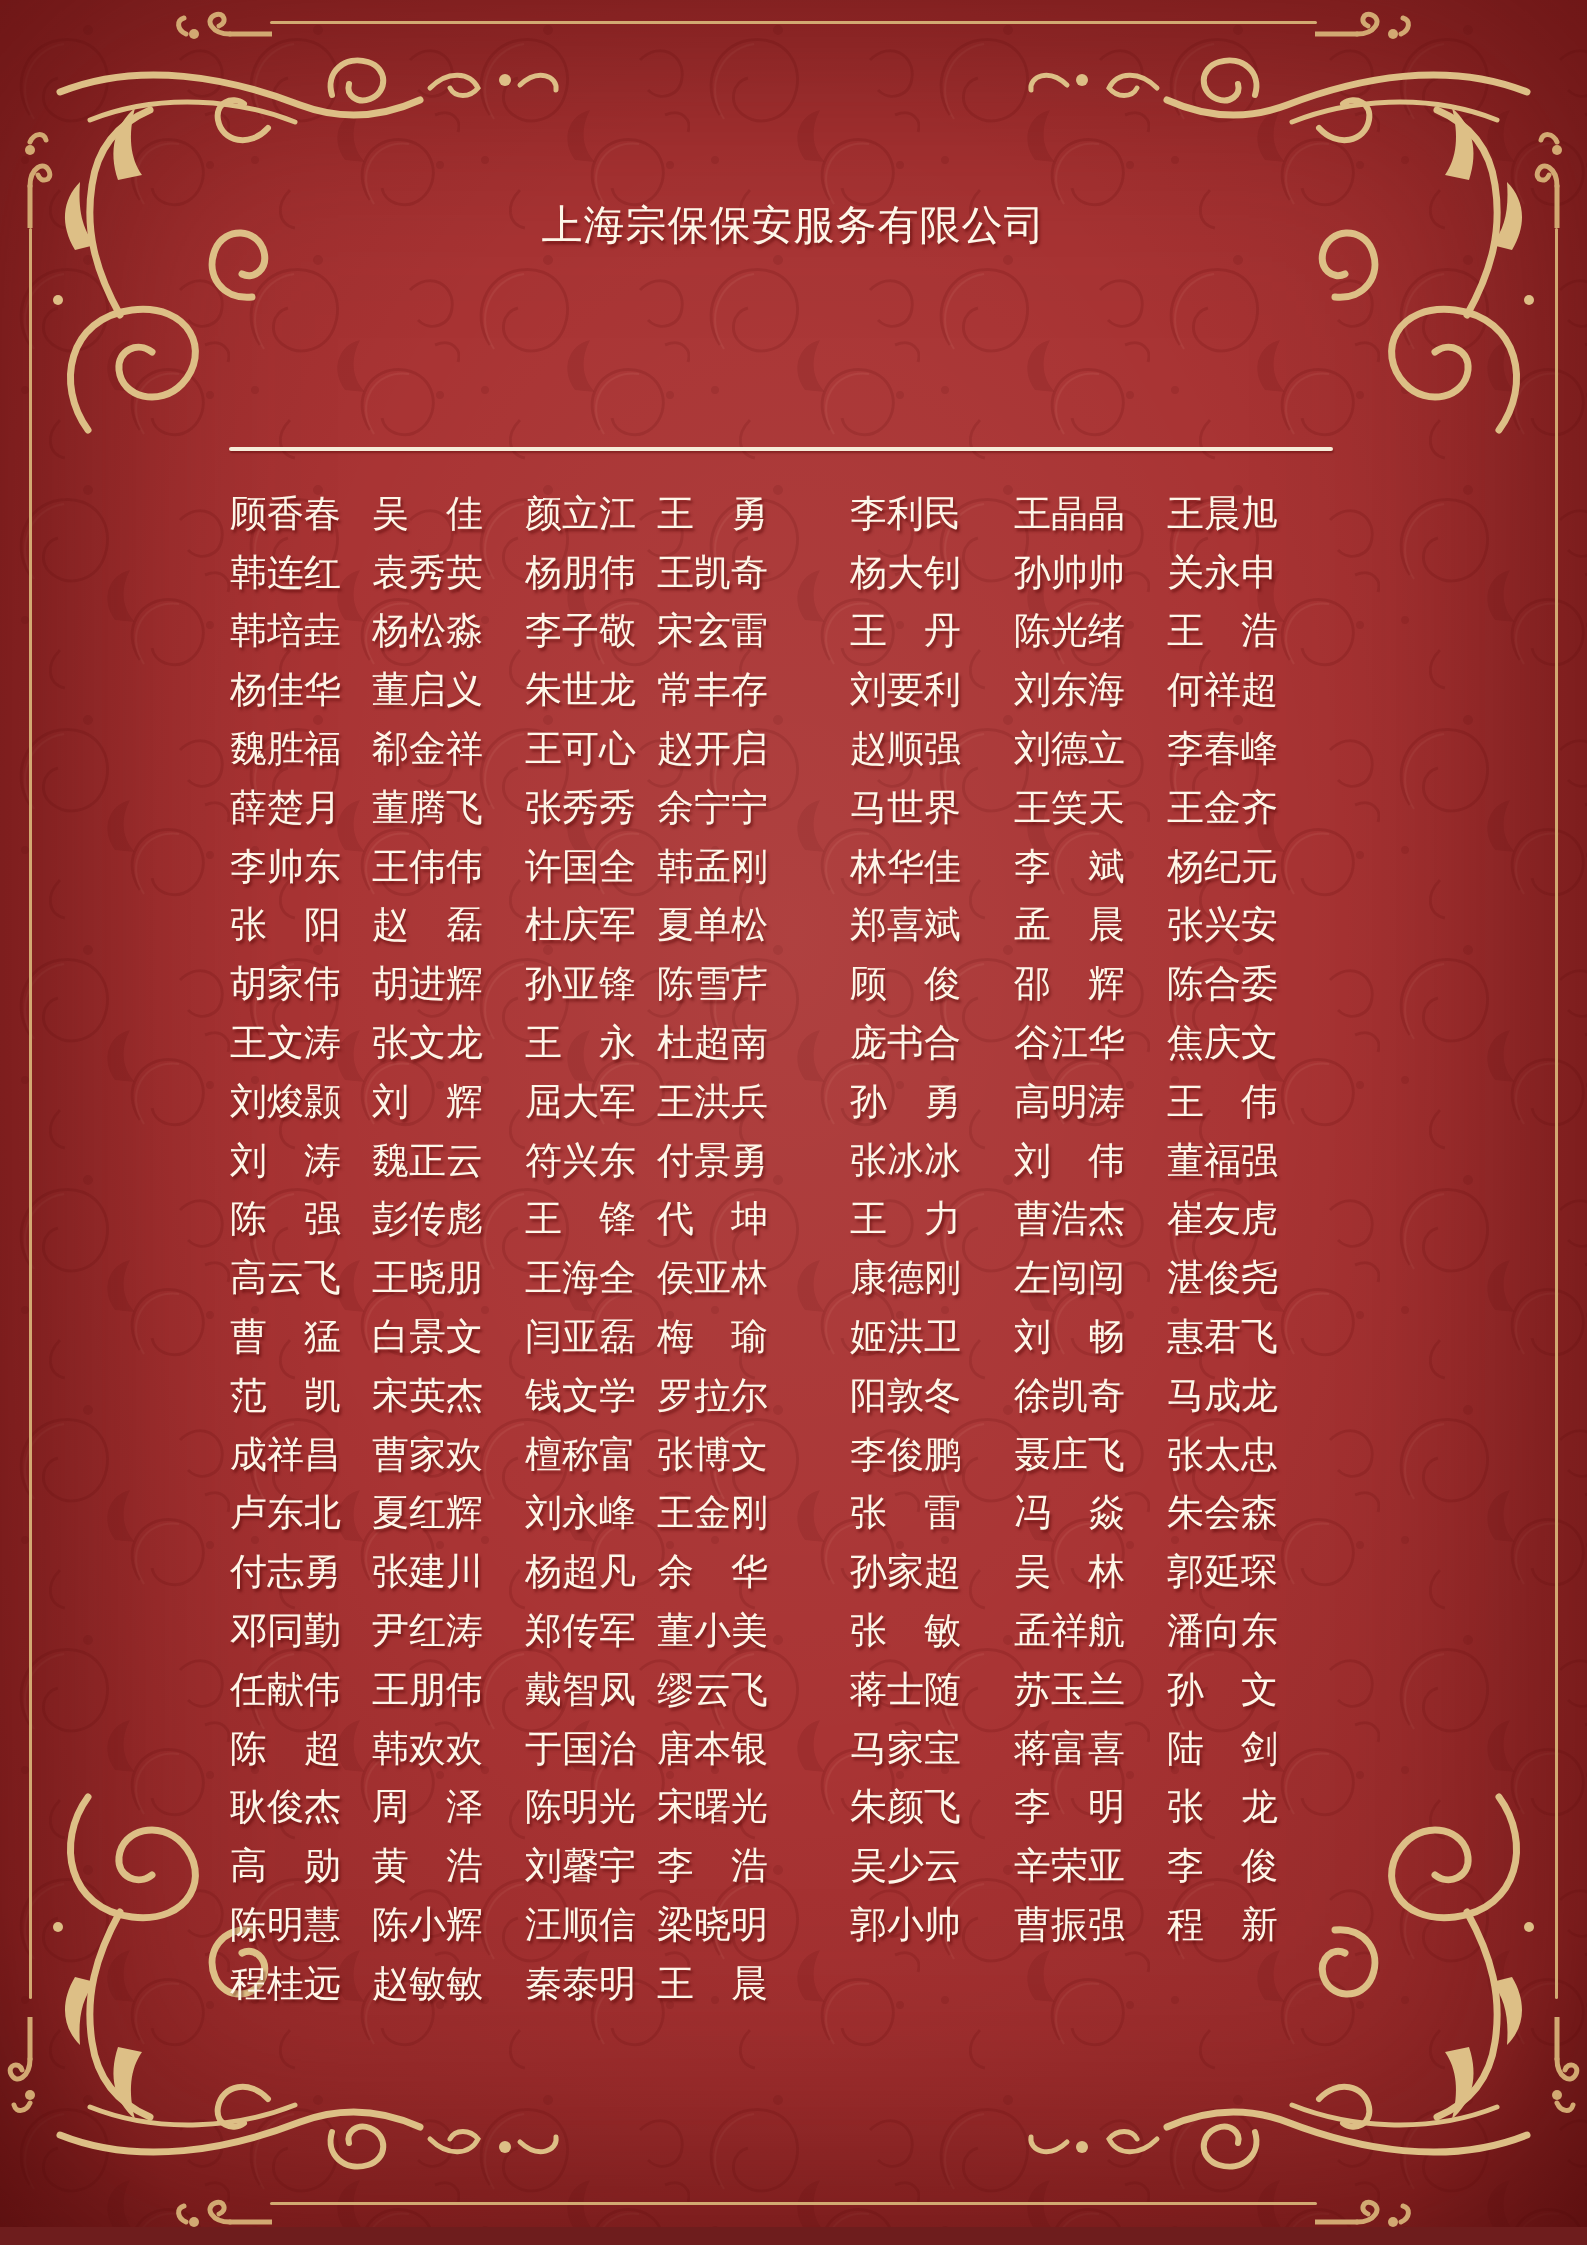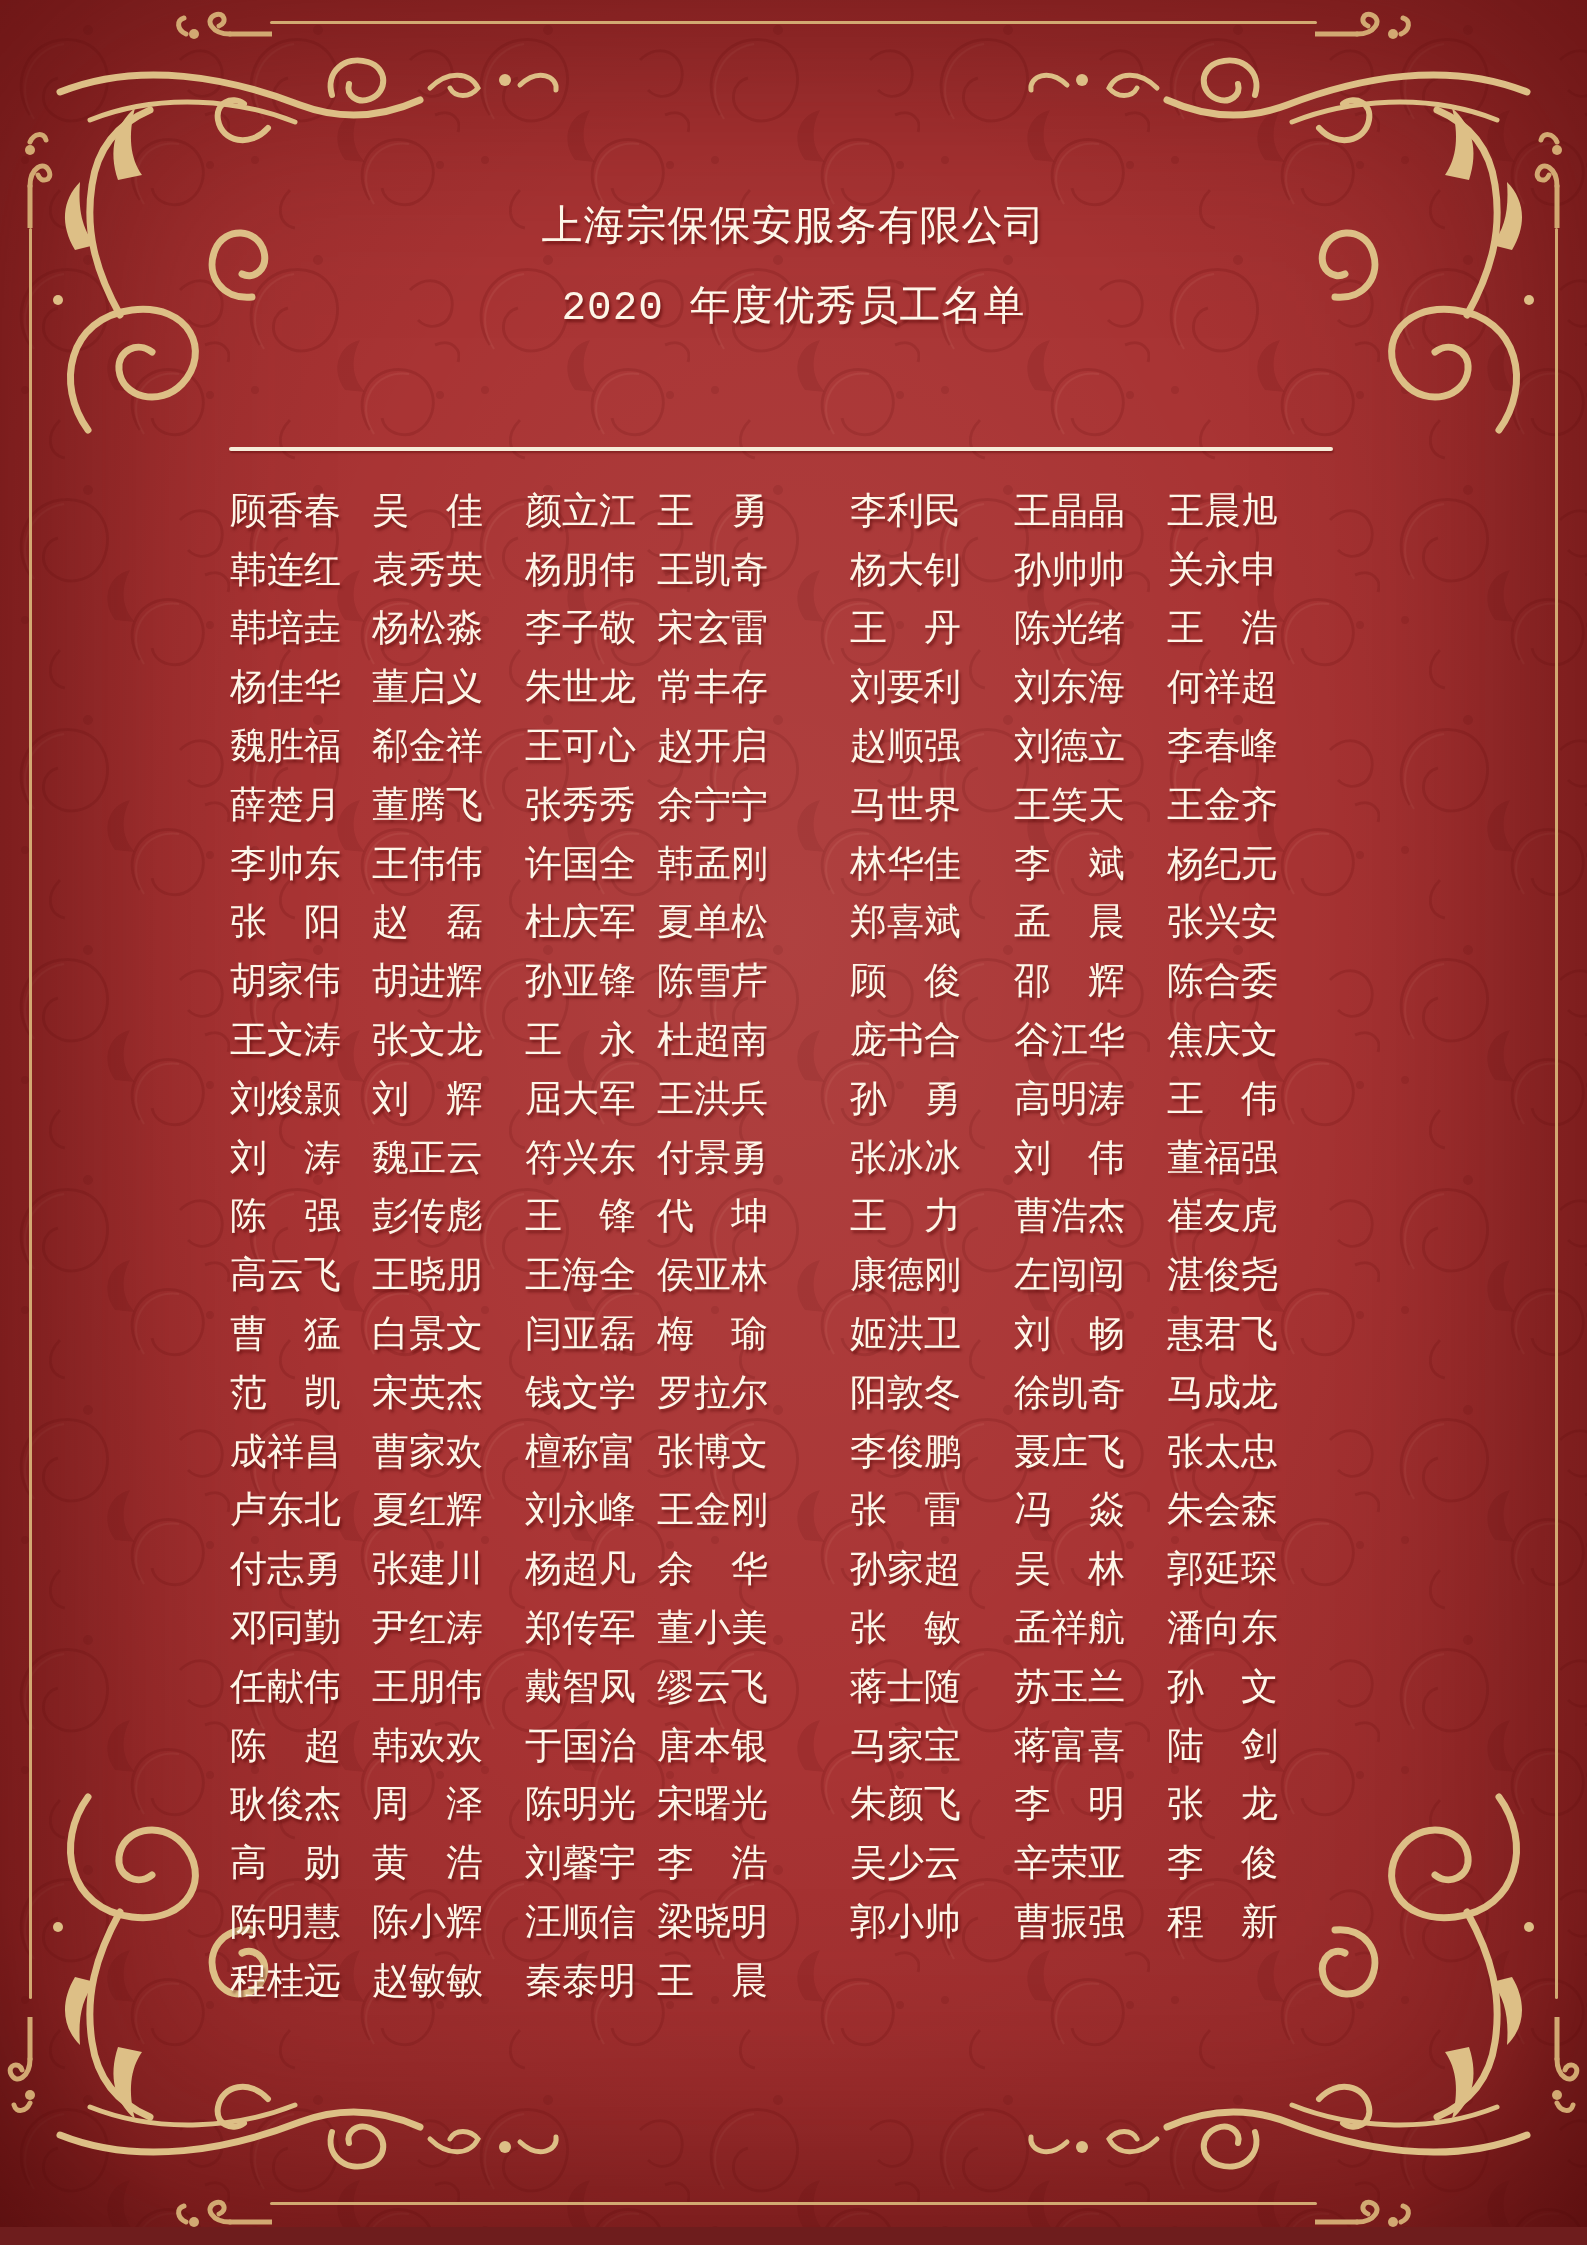--- a/index.html
+++ b/index.html
@@ -1,21 +1,21 @@
 <!DOCTYPE html>
 <html><head>
 <meta charset="utf-8">
 <style>
   html,body{margin:0;padding:0;background:#6e1d1d;}
   .page{
     position:relative;
     width:1587px;height:2227px;
     overflow:hidden;
     background:#a93434;
-    font-family:Liberation Mono, monospace;
+    font-family:Liberation Serif, serif;
   }
   
   .damask{position:absolute;inset:0;z-index:0;}
   .vignette{
     position:absolute;inset:0;z-index:1;pointer-events:none;
     background:radial-gradient(ellipse at 50% 42%,
         rgba(255,235,220,0.07) 0%,
         rgba(0,0,0,0) 45%,
         rgba(90,10,10,0.28) 88%,
         rgba(60,4,4,0.5) 100%);
@@ -157,21 +157,20 @@
       <use href="#term"></use>
     </svg>
   <svg class="term" style="right:-20px;top:155px;transform:rotate(90deg) scaleY(-1);">
       <use href="#term"></use>
     </svg>
   <svg class="term" style="right:-20px;top:2044px;transform:rotate(-90deg) scaleY(-1);">
       <use href="#term"></use>
     </svg>
 
   <div class="title t1">上海宗保保安服务有限公司</div>
-  <div class="title t2">2020 年度优秀员工名单</div>
 
   <div class="separator"></div>
 
   <div class="grid">
       <div class="cell">
         <span class="name">顾香春</span>
       </div>
       <div class="cell">
         <span class="name">吴　佳</span>
       </div>

